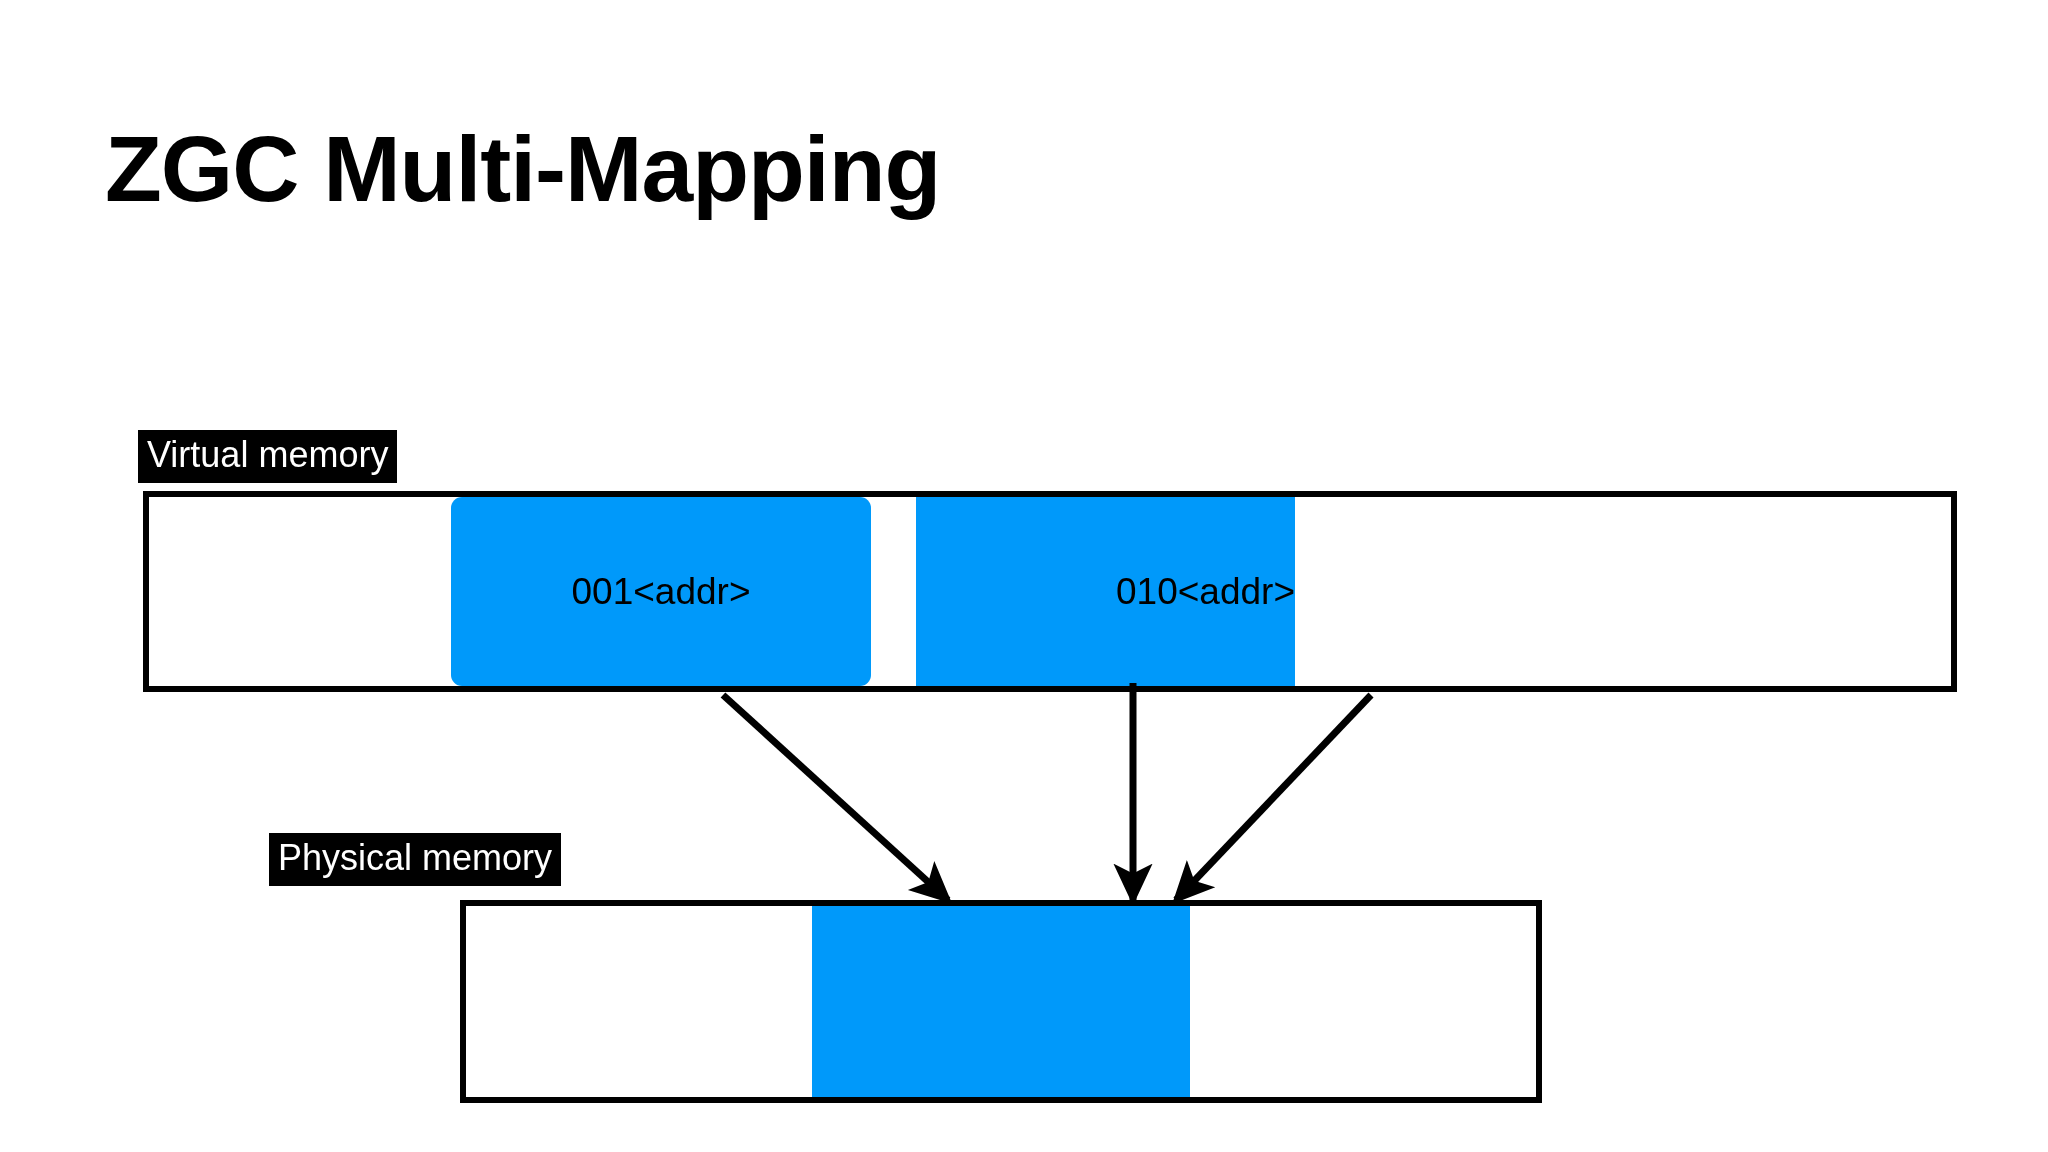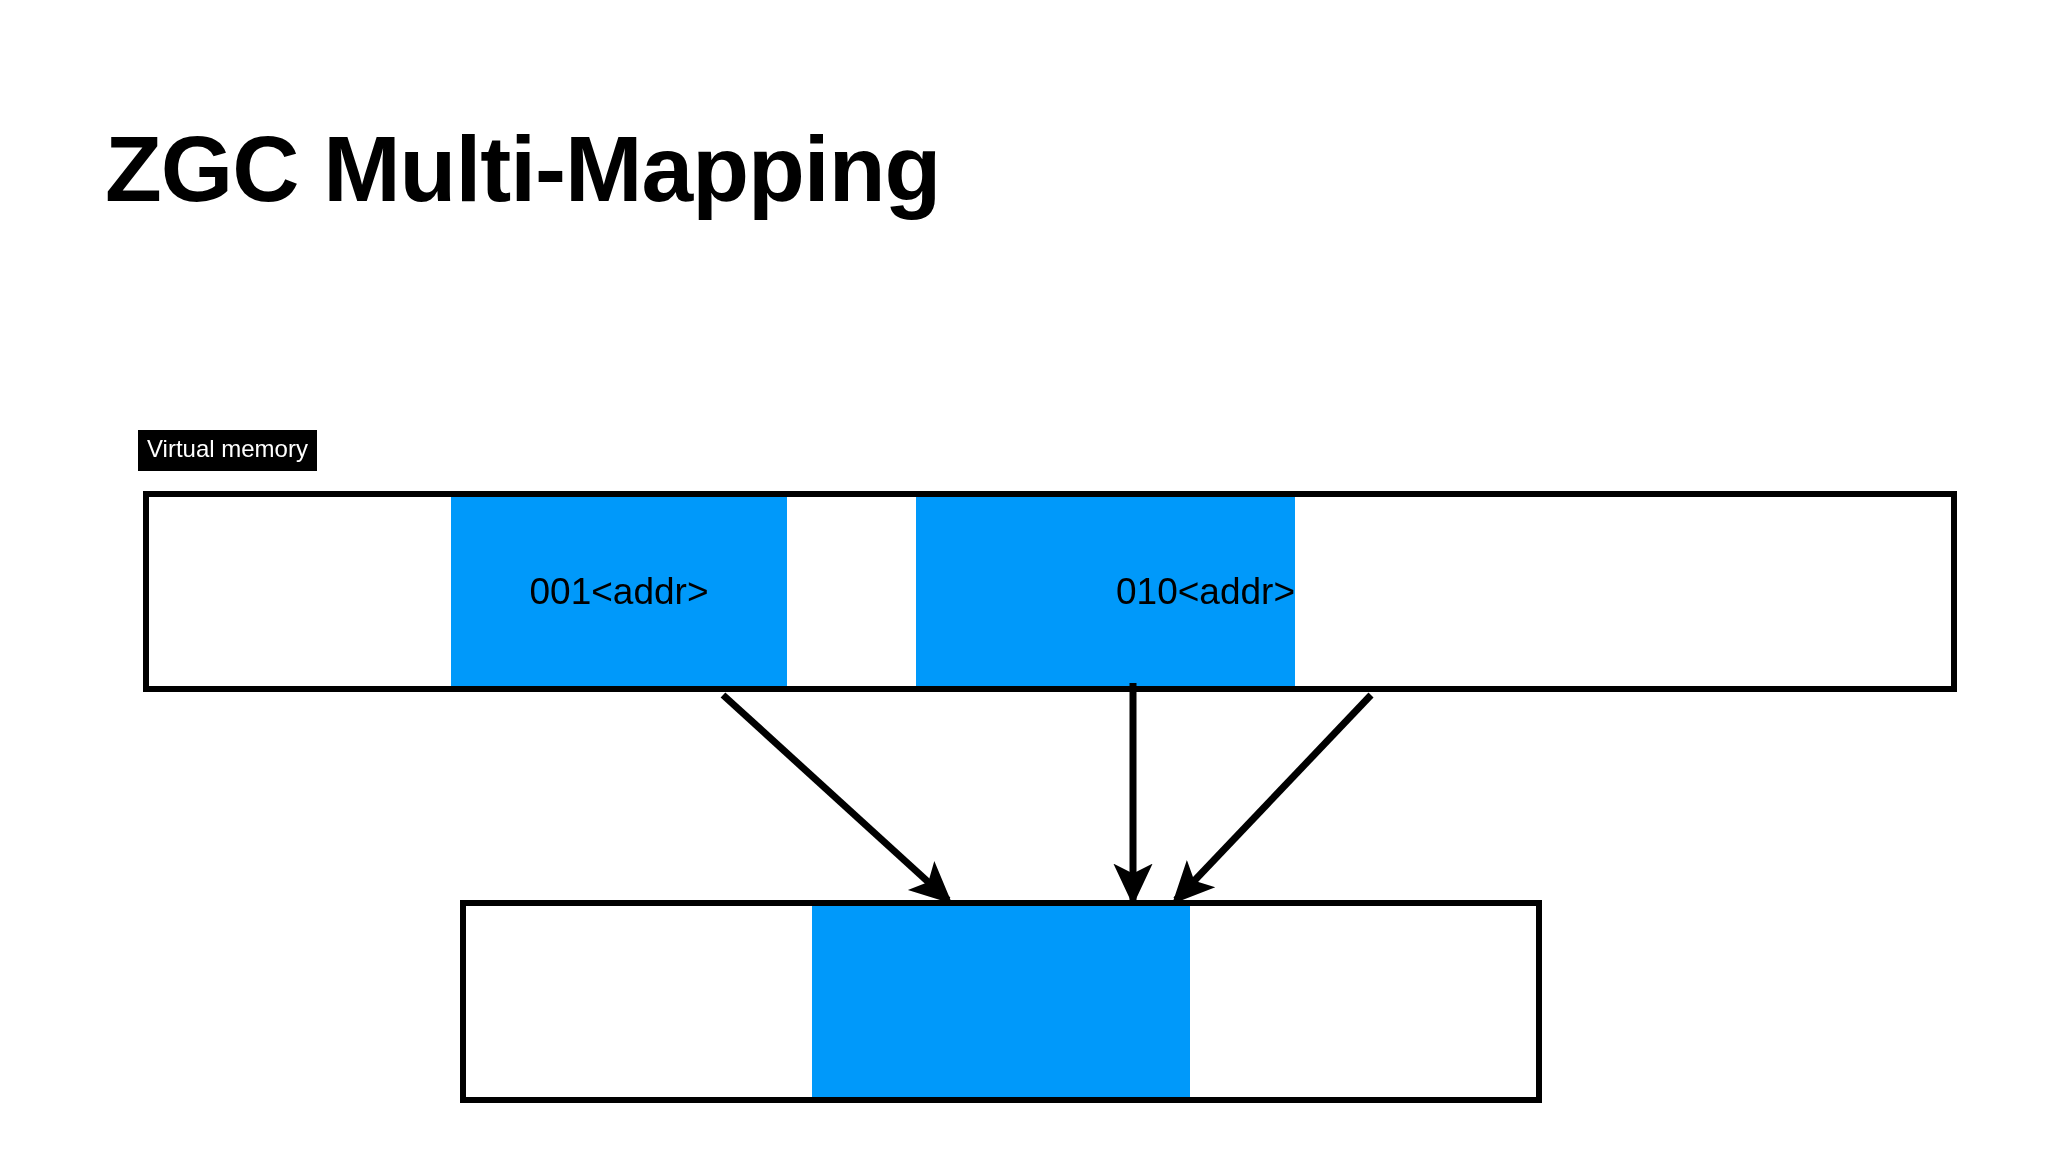--- a/index.html
+++ b/index.html
@@ -32,21 +32,21 @@
     color: #000000;
     letter-spacing: -1px;
     white-space: nowrap;
   }
 
   
   .caption {
     position: absolute;
     background: #000000;
     color: #ffffff;
-    font-size: 24px;
+    font-size: 36px;
     font-weight: normal;
     line-height: 1.0;
     padding: 7px 9px 10px 9px;
     white-space: nowrap;
   }
   #caption-virtual { left: 138px; top: 402px; }
   #caption-physical { left: 269px; top: 805px; }
 
   
   .memory-bar {
@@ -105,29 +105,30 @@
 <body>
 
 <div id="slide">
 
   <div id="slide-title">ZGC Multi-Mapping</div>
 
   <div id="caption-virtual" class="caption">Virtual memory</div>
 
   <div id="virtual-bar" class="memory-bar">
     <div class="bar-inner">
-      <div class="block" style="left:302px; width:336px;">
+      <div class="block" style="left:302px; width:420px;border-radius:11px;">
         <span class="block-label">001&lt;addr&gt;</span>
       </div>
       <div class="block" style="left:767px; width:379px;justify-content:flex-end;">
         <span class="block-label">010&lt;addr&gt;</span>
       </div>
     </div>
   </div>
 
+  <div id="caption-physical" class="caption">Physical memory</div>
 
   <div id="physical-bar" class="memory-bar">
     <div class="bar-inner">
       <div class="block" style="left:346px; width:378px;">
         <span class="block-label"></span>
       </div>
     </div>
   </div>
 
   <svg id="arrow-layer" viewBox="0 0 2048 1152">

